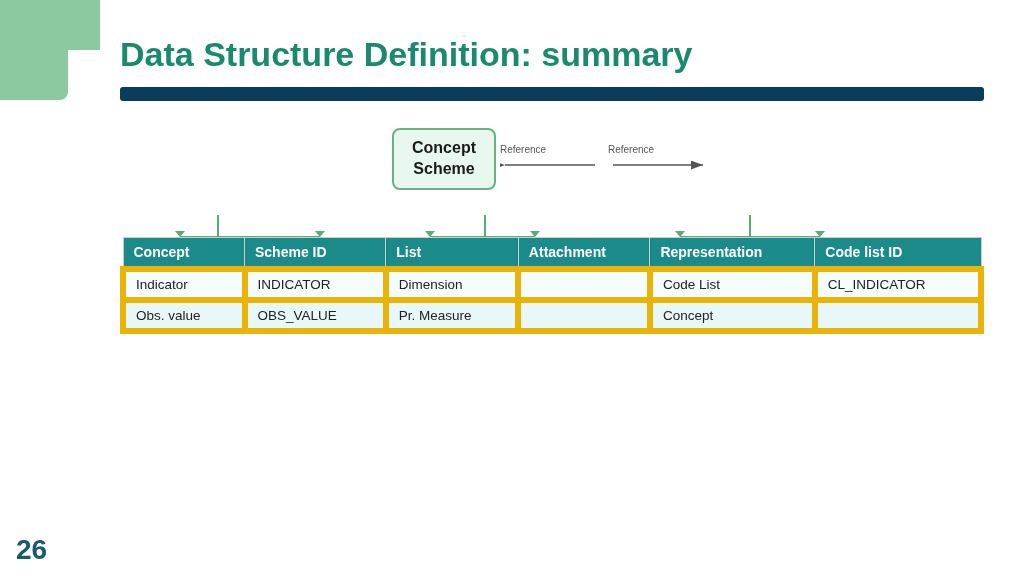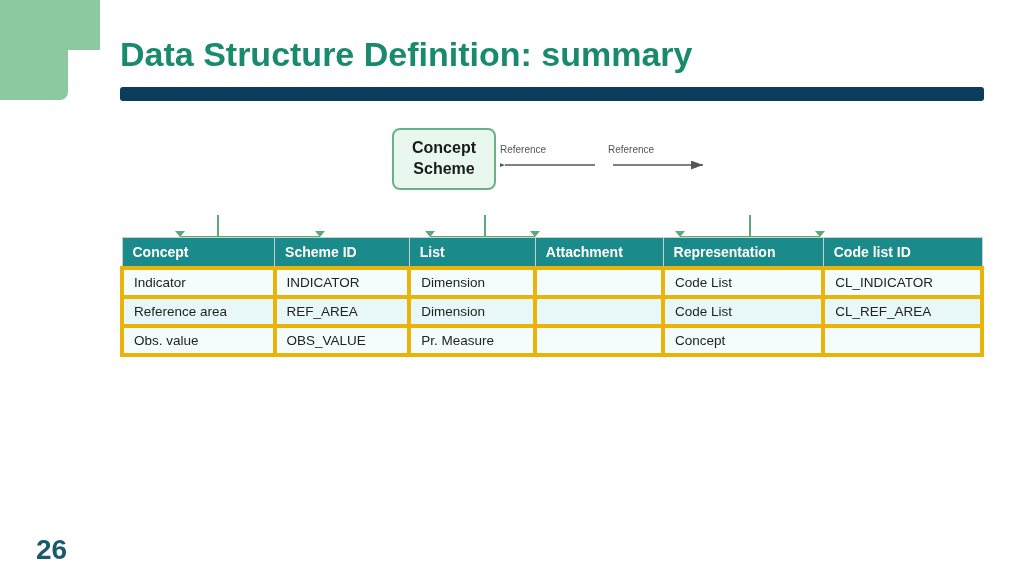--- a/index.html
+++ b/index.html
@@ -32,21 +32,21 @@
       top: 0; left: 0;
       width: 100px;
       height: 50px;
       background: #8cc8a0;
     }
 
     
     .page-number {
       position: absolute;
       bottom: 10px;
-      left: 36px;
+      left: 16px;
       font-size: 28px;
       font-weight: bold;
       color: #1a5a6e;
     }
 
     
     .main-content {
       position: absolute;
       top: 0;
       left: 110px;
@@ -136,21 +136,21 @@
       background: #1a8a8a;
       color: #fff;
       font-weight: bold;
       padding: 6px 10px;
       text-align: left;
       border: 1px solid #ccc;
       font-size: 14px;
     }
     .data-table td {
       padding: 5px 10px;
-      border: 4px solid #eab308;
+      border: 6px solid #eab308;
       color: #222;
       background: #fff;
     }
     .data-table tr:nth-child(even) td {
       background: #e8f8f8;
     }
     .data-table tr:nth-child(odd) td {
       background: #f4fcfc;
     }
   </style>
@@ -245,28 +245,20 @@
     <tbody id="table-body">
     <tr>
           <td>Indicator</td>
           <td>INDICATOR</td>
           <td>Dimension</td>
           <td></td>
           <td>Code List</td>
           <td>CL_INDICATOR</td>
         </tr>
         <tr>
-          <td>Reference area</td>
-          <td>REF_AREA</td>
-          <td>Dimension</td>
-          <td></td>
-          <td>Code List</td>
-          <td>CL_REF_AREA</td>
-        </tr>
-        <tr>
           <td>Obs. value</td>
           <td>OBS_VALUE</td>
           <td>Pr. Measure</td>
           <td></td>
           <td>Concept</td>
           <td></td>
         </tr>
       </tbody>
   </table>
 

